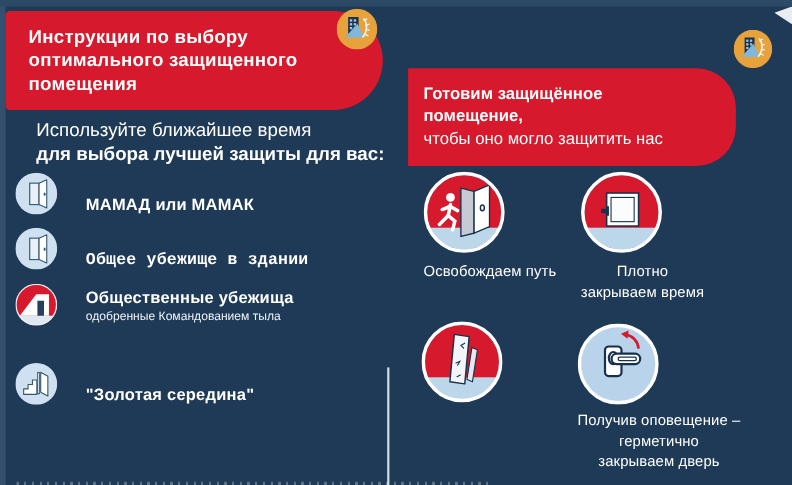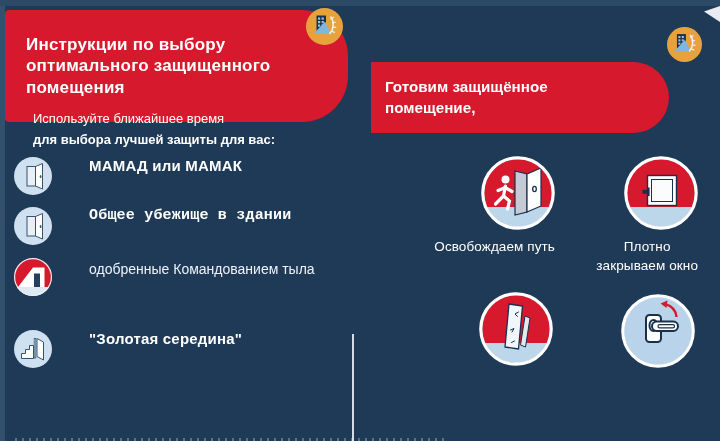--- a/index.html
+++ b/index.html
@@ -8,44 +8,44 @@
     background:#1e3a56;
     font-family:"Liberation Sans","DejaVu Sans",sans-serif;
     color:#fff;
   }
   .edge-strip-left{position:absolute;left:0;top:0;width:5px;height:441px;background:#33516e;}
   .edge-strip-top{position:absolute;left:0;top:0;width:720px;height:6px;background:#2c4a66;}
   .corner-fold{position:absolute;right:0;top:6px;width:16px;height:16px;background:#e9edf2;
     clip-path:polygon(0 35%,100% 0,100% 100%);}
   
   .red-banner-left{
-    position:absolute;left:5px;top:10px;width:288px;height:112px;background:#d6192c;
+    position:absolute;left:5px;top:10px;width:288px;height:90px;background:#d6192c;
     border-radius:4px 46px 46px 4px;display:flex;align-items:center;
     padding:0 34px 0 21px;box-sizing:content-box;
   }
   .red-banner-left .t{font-size:17px;font-weight:bold;line-height:1.27;letter-spacing:.2px;}
   .logo{position:absolute;}
   .logo-left{left:306px;top:8px;width:37px;height:37px;}
   .logo-right{left:667px;top:27px;width:35px;height:35px;}
-  .intro{position:absolute;left:33px;top:108px;font-size:13px;line-height:21px;white-space:pre-line;}
+  .intro{position:absolute;left:33px;top:108px;font-size:17px;line-height:21px;white-space:pre-line;}
   .intro .b{font-weight:bold;}
-  .item{position:absolute;left:14px;display:flex;align-items:flex-start;gap:37px;width:340px;}
+  .item{position:absolute;left:14px;display:flex;align-items:flex-end;gap:26px;width:340px;}
   .item .circ{width:38px;height:38px;flex:0 0 38px;}
   .item .title{font-size:15px;font-weight:bold;letter-spacing:.2px;}
-  .item .sub{font-size:14px;line-height:1.32;margin-top:2px;white-space:pre-line;color:#eef3f8;}
+  .item .sub{font-size:11px;line-height:1.32;margin-top:2px;white-space:pre-line;color:#eef3f8;}
   .item1{top:157px;} .item2{top:207px;font-family:Liberation Mono, monospace;} .item3{top:258px;} .item4{top:330px;}
   
   .red-banner-right{
-    position:absolute;left:371px;top:62px;width:240px;height:71px;background:#d6192c;
+    position:absolute;left:371px;top:62px;width:240px;height:89px;background:#d6192c;
     border-radius:0 36px 36px 0;display:flex;flex-direction:column;justify-content:center;
     padding:0 44px 0 14px;box-sizing:content-box;
   }
   .red-banner-right .l1{font-size:15.2px;font-weight:bold;line-height:1.35;}
   .red-banner-right .l2{font-size:15.2px;line-height:1.35;}
-  .tile{position:absolute;width:170px;display:flex;flex-direction:column;align-items:flex-end;}
+  .tile{position:absolute;width:170px;display:flex;flex-direction:column;align-items:flex-start;}
   .tile .circ{width:74px;height:74px;}
   .tile .cap{font-size:13.5px;line-height:1.4;text-align:center;white-space:pre-line;margin-top:8px;letter-spacing:.1px;}
   .tile.row2 .cap{margin-top:5px;}
   .tile1{left:385px;top:156px;} .tile2{left:528px;top:156px;}
   .tile3{left:383px;top:292px;} .tile4{left:525px;top:294px;}
   .vline{position:absolute;left:352px;top:334px;width:2px;height:107px;background:#dde6ee;opacity:.95;}
   .bottom-marks{position:absolute;left:15px;bottom:0;width:430px;height:3px;opacity:.35;
     background:repeating-linear-gradient(90deg,rgba(255,255,255,.8) 0 2px,transparent 2px 7px);}
 </style>
 </head>
@@ -107,38 +107,40 @@
       </defs>
     <g clip-path="url(#cp-shelter)">
       <circle cx="19" cy="19" r="19" fill="#d6192c"></circle>
       <rect x="0" y="29" width="38" height="9" fill="#dfe9f2"></rect>
       <path d="M4 29 L19 9.5 L30.5 9.5 L30.5 29 Z" fill="#ffffff"></path>
       <path d="M20 29 L20 15.5 L26 15.5 L26 29 Z" fill="#23415e"></path>
     </g>
     <circle cx="19" cy="19" r="18.4" fill="none" stroke="#e9eff5" stroke-width="1.2"></circle>
   </svg>
   <div>
+    <div class="title">Общественные убежища</div>
     <div class="sub">одобренные Командованием тыла</div>
   </div>
 </div>
 
 <div class="item item4">
   <svg class="circ" viewBox="0 0 38 38">
     <circle cx="19" cy="19" r="19" fill="#cfe1f0"></circle>
     <path d="M7.5 28.5 L7.5 23.5 L11.5 23.5 L11.5 19.5 L15.5 19.5 L15.5 15.5 L19.5 15.5 L19.5 28.5 Z" fill="#ffffff" stroke="#33556f" stroke-width="1" stroke-linejoin="round"></path>
     <rect x="20.2" y="8.5" width="1.6" height="19.5" fill="#e9eff6" stroke="#33556f" stroke-width="0.8"></rect>
     <path d="M23 8.5 L29.5 12 L29.5 30 L23 26.5 Z" fill="#ffffff" stroke="#33556f" stroke-width="1" stroke-linejoin="round"></path>
   </svg>
   <div>
     <div class="title">"Золотая середина"</div>
   </div>
 </div>
 
 <div class="red-banner-right">
   <div class="l1">Готовим защищённое помещение,</div>
+  <div class="l2">чтобы оно могло защитить нас</div>
 </div>
 
 <svg class="logo logo-right" viewBox="0 0 37 37">
   <circle cx="18.5" cy="18.5" r="18.5" fill="#e8a23b"></circle>
   <rect x="10.5" y="7.5" width="9.5" height="17.5" fill="#16324e"></rect>
   <g fill="#9fc3de">
     <rect x="12" y="9.5" width="2.2" height="2.2"></rect>
       <rect x="15.6" y="9.5" width="2.2" height="2.2"></rect>
     <rect x="12" y="13" width="2.2" height="2.2"></rect>
       <rect x="15.6" y="13" width="2.2" height="2.2"></rect>
@@ -188,21 +190,21 @@
       <circle cx="37" cy="37" r="34" fill="#d6192c"></circle>
       <rect x="0" y="51" width="74" height="23" fill="#bcd6ea"></rect>
     </g>
     <rect x="23.5" y="19.5" width="29" height="30" fill="#ffffff" stroke="#17314d" stroke-width="1.4"></rect>
     <rect x="27.5" y="23.5" width="21" height="22" fill="#fbfcfe" stroke="#17314d" stroke-width="1"></rect>
     <rect x="18.5" y="33.8" width="5.5" height="4" fill="#17314d"></rect>
     <rect x="23" y="31.5" width="2.6" height="8.6" fill="#17314d"></rect>
     <circle cx="37" cy="37" r="35.2" fill="none" stroke="#ffffff" stroke-width="3.2"></circle>
   </svg>
   <div class="cap">Плотно
-закрываем окно</div>
+закрываем время</div>
 </div>
 
 <div class="tile tile3 row2">
   <svg class="circ" viewBox="0 0 74 74">
     <defs>
         <clipPath id="cp-t3">
           <circle cx="37" cy="37" r="34"></circle>
         </clipPath>
       </defs>
     <g clip-path="url(#cp-t3)">
@@ -224,16 +226,19 @@
   <svg class="circ" viewBox="0 0 74 74">
     <circle cx="37" cy="37" r="34" fill="#b9d4ea"></circle>
     <rect x="25" y="21" width="15" height="27" rx="3.5" fill="#ffffff" stroke="#17314d" stroke-width="2"></rect>
     <ellipse cx="32.5" cy="31.5" rx="4" ry="5.5" fill="#ffffff" stroke="#17314d" stroke-width="2"></ellipse>
     <rect x="31" y="27.5" width="26" height="9.5" rx="4.7" fill="#ffffff" stroke="#17314d" stroke-width="2"></rect>
     <rect x="37" y="30.7" width="16.5" height="3.2" rx="1.6" fill="none" stroke="#17314d" stroke-width="1.2"></rect>
     <path d="M55.5 23 C55 16 50 11.5 43.5 9.8" stroke="#d6192c" stroke-width="2.4" fill="none"></path>
     <polygon points="46.5,6.5 39.5,9.5 45.5,14" fill="#d6192c"></polygon>
     <circle cx="37" cy="37" r="35.2" fill="none" stroke="#ffffff" stroke-width="3.2"></circle>
   </svg>
+  <div class="cap">Получив оповещение –
+герметично
+закрываем дверь</div>
 </div>
 
 <div class="vline"></div>
 <div class="bottom-marks"></div>
 
 </body></html>

